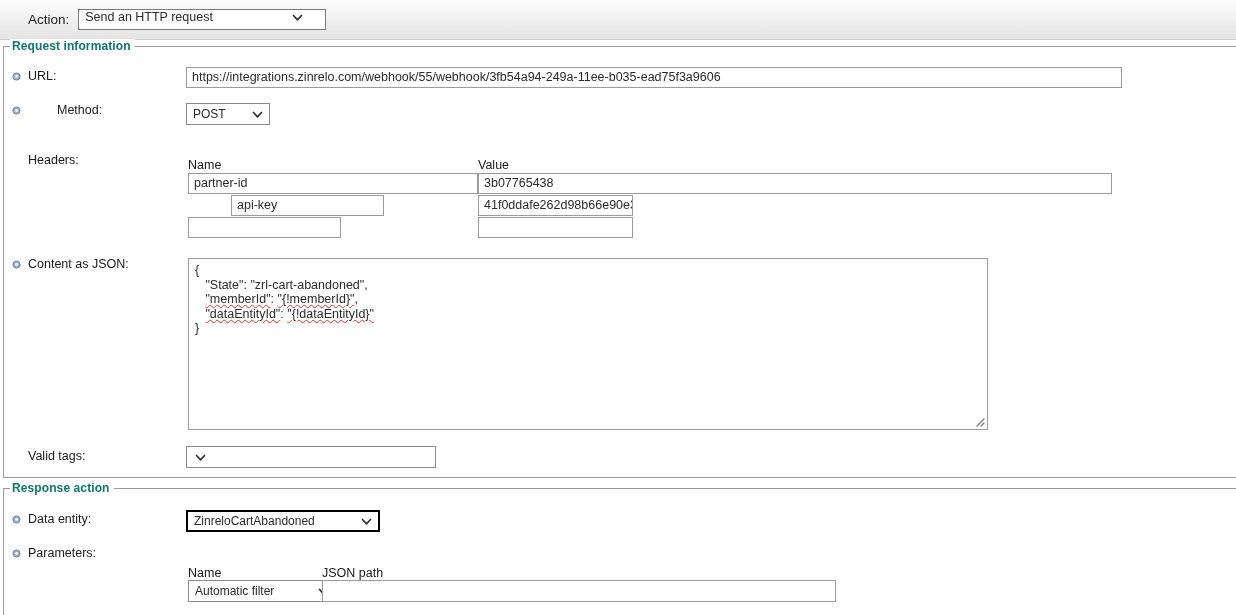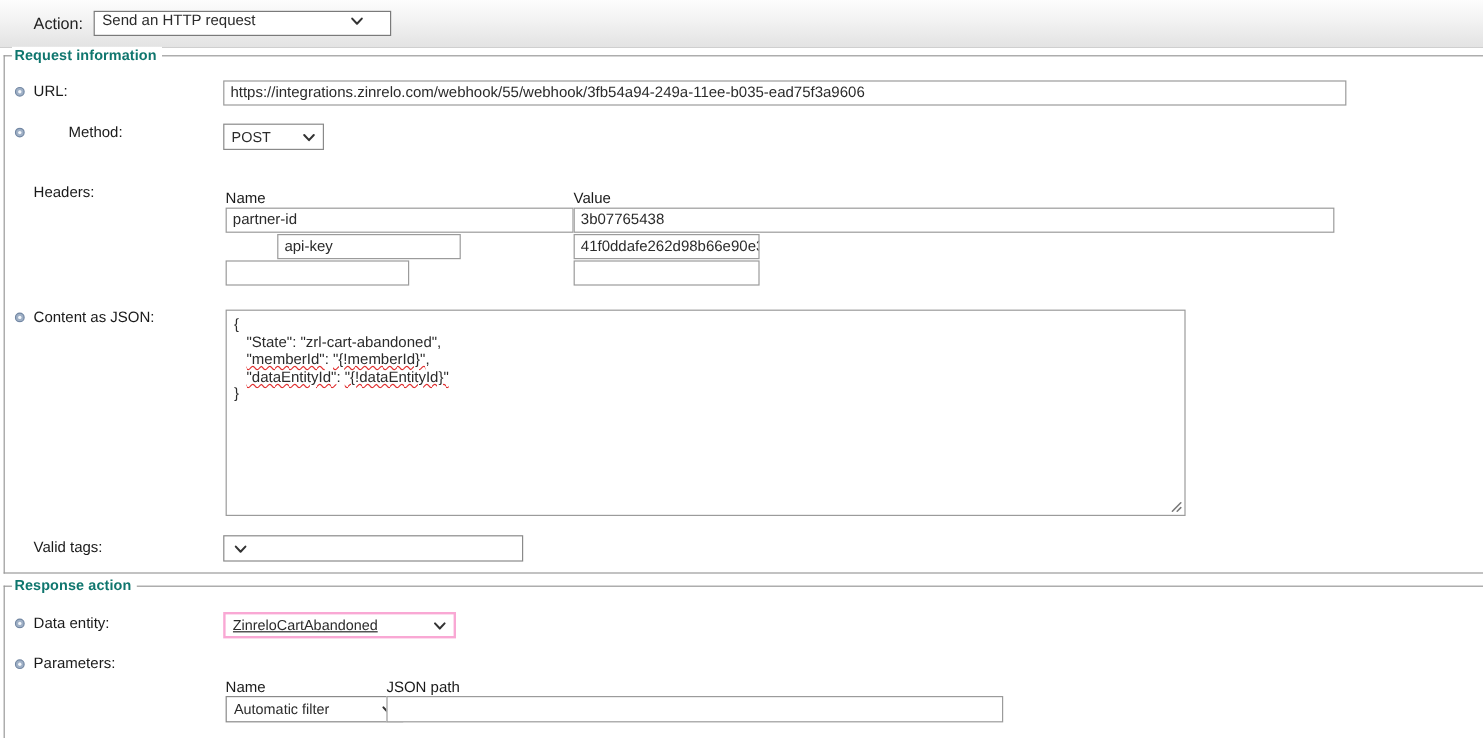--- a/index.html
+++ b/index.html
@@ -121,21 +121,21 @@
     background: #ffffff;
     font-size: 12px;
     color: #2b2b2b;
     height: 22px;
     display: flex;
     align-items: center;
     padding: 0 4px 0 6px;
     position: absolute;
   }
   .sel .val { flex: 1; white-space: nowrap; overflow: hidden; }
-  .sel.focused { border: 2px solid #f9a8d4; text-decoration: underline; }
+  .sel.focused { border: 2px solid #000000; }
 
   
   #row-url    { left: 12px; top: 68px; }
   #url-input  { left: 186px; top: 67px; width: 936px; }
 
   #row-method { left: 12px; top: 102px; gap: 29px; }
   #method-select { left: 186px; top: 103px; width: 84px; }
 
   #row-headers { left: 28px; top: 152px; }
 

